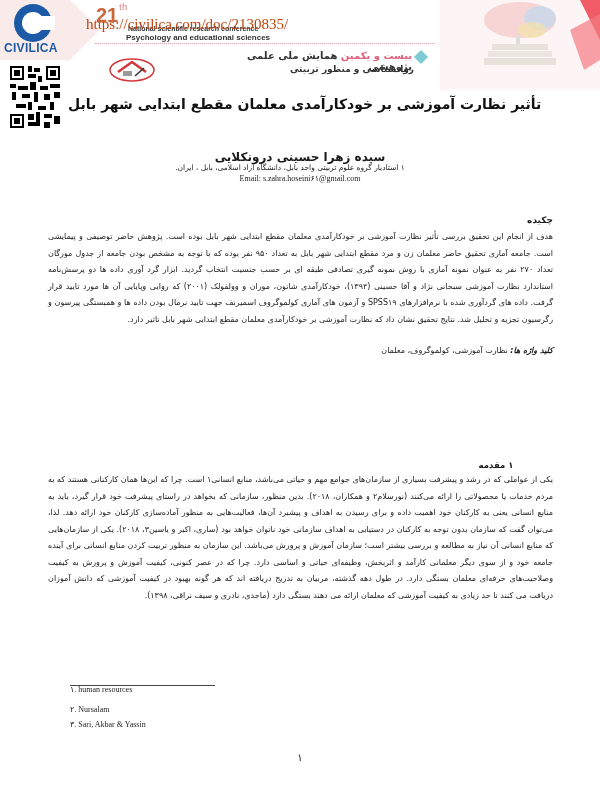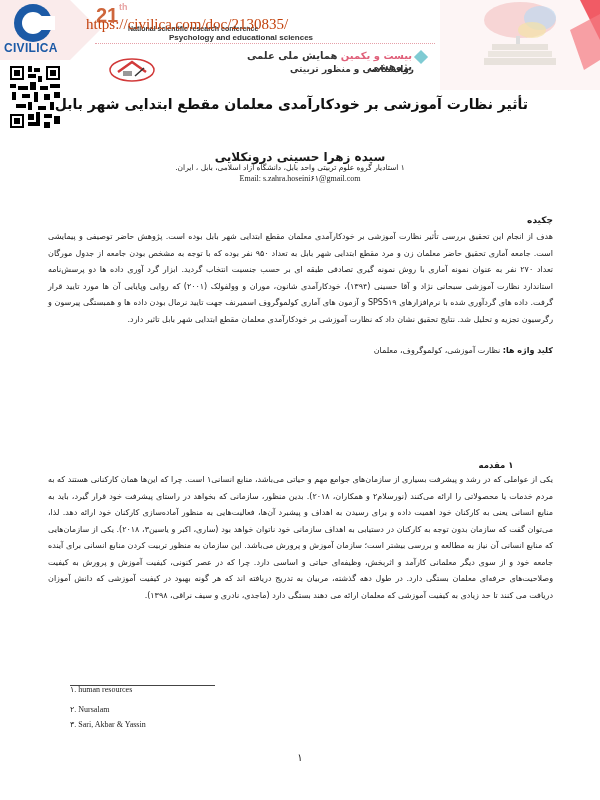--- a/index.html
+++ b/index.html
@@ -11,38 +11,38 @@
   .brain { left:470px; top:0; width:100px; height:70px; }
   .red-corner { left:570px; top:0; width:30px; height:70px; }
   .civ-bg { left:0; top:0; width:100px; height:60px; }
   .civ-logo { left:8px; top:2px; width:50px; height:42px; }
   .civ-text { left:4px; top:41px; font-family:"Liberation Sans", sans-serif; font-weight:bold; font-size:12px; color:#1c5aa6; letter-spacing:0.3px; }
   .qr { left:10px; top:66px; width:50px; height:62px; }
   .conf-num { left:96px; top:4px; font-family:"Liberation Sans", sans-serif; font-weight:bold; font-size:20px; color:#c2410c; opacity:0.8; }
   .conf-th { left:118px; top:2px; font-family:"Liberation Sans", sans-serif; font-weight:bold; font-size:9px; color:#e8a4a4; }
   .url { left:86px; top:16px; font-family:"Liberation Serif", serif; font-size:15px; color:#c2410c; }
   .conf-en1 { left:128px; top:25px; font-family:"Liberation Sans", sans-serif; font-weight:bold; font-size:7px; color:#333; }
-  .conf-en2 { left:126px; top:33px; font-family:"Liberation Sans", sans-serif; font-weight:bold; font-size:8px; color:#333;margin-left:43px; }
+  .conf-en2 { left:126px; top:33px; font-family:"Liberation Sans", sans-serif; font-weight:bold; font-size:8px; color:#333; }
   .dotted { left:95px; top:43px; width:340px; border-top:1.5px dotted #e6a0a8; }
   .conf-fa1 { left:220px; top:50px; width:192px; text-align:right; direction:rtl; font-size:10px; font-weight:bold; color:#333; }
   .conf-fa1 .accent { color:#e0607a; }
   .conf-fa2 { left:260px; top:64px; width:154px; text-align:right; direction:rtl; font-size:9px; font-weight:bold; color:#333; }
   .diamond { left:416px; top:52px; width:10px; height:10px; background:#7fcbd3; transform:rotate(45deg); }
   .house-logo { left:108px; top:56px; width:48px; height:26px; }
   
-  .title { left:48px; top:96px; width:480px; text-align:right; direction:rtl; font-size:14px; font-weight:bold; color:#111; }
+  .title { left:68px; top:96px; width:480px; text-align:left; direction:rtl; font-size:14px; font-weight:bold; color:#111; }
   .author { left:150px; top:150px; width:300px; text-align:center; direction:rtl; font-size:12px; font-weight:bold; }
   .affil { left:140px; top:163px; width:300px; text-align:center; direction:rtl; font-size:7.5px; }
   .email { left:150px; top:174px; width:300px; text-align:center; font-family:"Liberation Serif", serif; font-size:8px; }
   
   .h-abs { left:460px; top:215px; width:93px; text-align:right; direction:rtl; font-size:9px; font-weight:bold; }
   .para { direction:rtl; text-align:justify; text-align-last:right; font-size:8px; line-height:16.5px; }
   .abs-body { left:48px; top:229px; width:505px; }
   .keywords { left:48px; top:346px; width:505px; direction:rtl; text-align:right; font-size:8px; }
-  .keywords b { font-weight:bold; }
+  .keywords b { font-weight:bold;font-style:italic; }
   
   .h-intro { left:440px; top:460px; width:112px; text-align:center; direction:rtl; font-size:8.5px; font-weight:bold; }
   .intro-body { left:48px; top:472px; width:505px; }
   
   .fn-rule { left:70px; top:685px; width:145px; border-top:1px solid #444; }
   .fn { left:70px; font-family:"Liberation Serif", serif; font-size:8px; color:#222; }
   .page-num { left:290px; top:752px; width:20px; text-align:center; font-size:10px; }
 </style>
 </head>
 <body>

